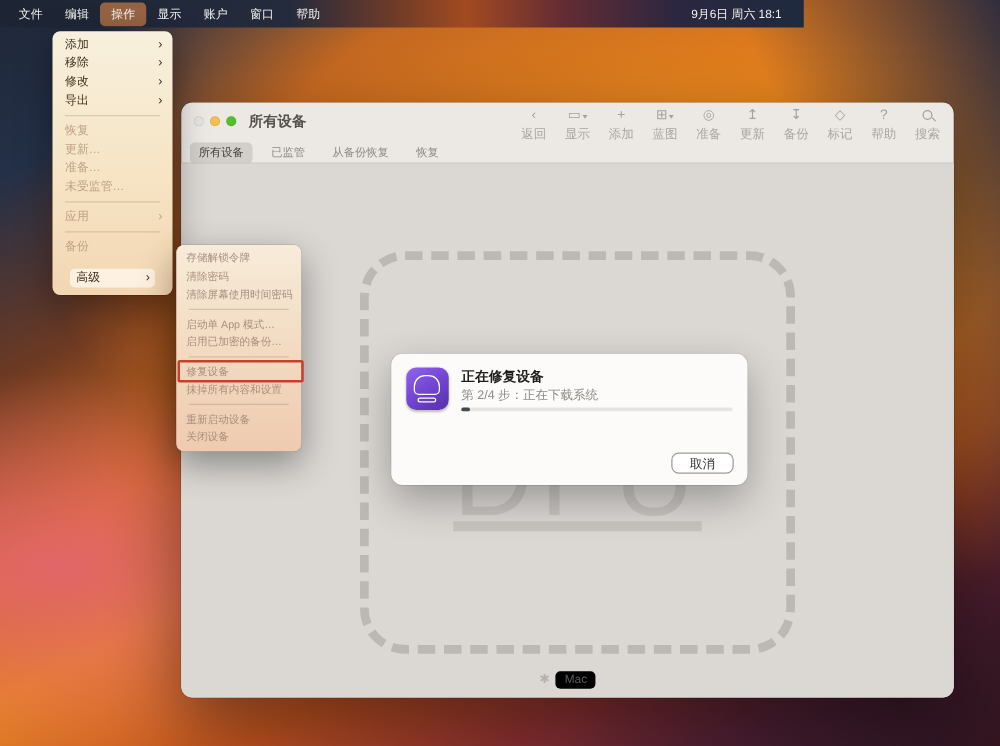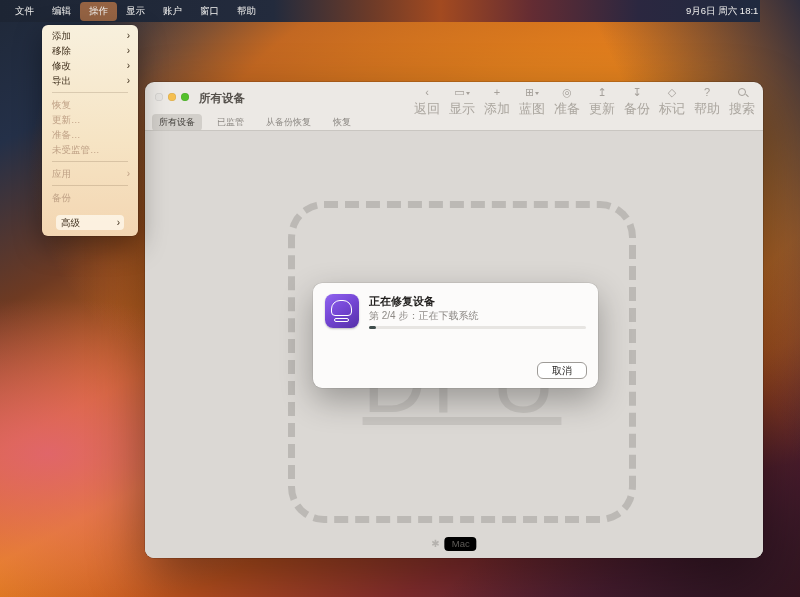--- a/index.html
+++ b/index.html
@@ -11,28 +11,28 @@
   .wallpaper{position:absolute;inset:0;
     background:
       linear-gradient(245deg, rgba(33,40,64,.92) 0%, rgba(33,40,64,0) 20%),
       linear-gradient(315deg, rgba(52,20,30,.95) 0%, rgba(52,20,30,0) 26%),
       radial-gradient(58% 42% at 6% 76%, rgba(225,99,118,.85) 0%, rgba(225,99,118,0) 62%),
       radial-gradient(95% 75% at 72% 28%, rgba(238,146,31,.95) 0%, rgba(229,117,27,.8) 48%, rgba(229,117,27,0) 72%),
       linear-gradient(152deg, #1f2838 0%, #243048 14%, #6e3a22 30%, #d96f1e 44%, #e8861f 55%, #c25420 68%, #8c3030 79%, #5c2640 89%, #2a2340 100%);
   }
 
   
-  .menubar{position:absolute;left:0;top:0;width:760px;height:22px;display:flex;align-items:center;
+  .menubar{position:absolute;left:0;top:0;width:643px;height:22px;display:flex;align-items:center;
     background:linear-gradient(90deg,#1d2534 0%,#232b3d 36%,#6e3b28 49%,#a34a20 58%,#642c33 70%,#2b2740 84%,#1f2a3f 100%);
     color:#f3f2f0;font-size:9.5px;}
   .mb-item{padding:3px 9px;border-radius:4px;white-space:nowrap;}
   .mb-item:first-child{margin-left:6px;}
   .mb-item.active{background:rgba(189,120,72,.75);}
   .mb-clock{position:absolute;right:0;top:0;height:22px;display:flex;align-items:center;
-    padding-right:0;white-space:nowrap;overflow:hidden;width:74px;}
+    padding-right:16px;white-space:nowrap;overflow:hidden;width:74px;}
 
   
   .menu-panel{position:absolute;border-radius:6px;padding:3px 0 4px 0;
     box-shadow:0 10px 28px rgba(0,0,0,.38), 0 0 0 .5px rgba(0,0,0,.18);
     font-size:9.5px;color:#3f2f1c;}
   .menu-main{left:42px;top:25px;width:96px;
     background:linear-gradient(180deg,#f8f0dd 0%,#f6e4c4 55%,#f3d6b2 100%);}
   .menu-sub{left:141px;top:196px;width:100px;font-size:8.5px;
     background:linear-gradient(180deg,#f7ecd9 0%,#f2d9bf 55%,#eecbb0 100%);}
   .menu-item{position:relative;height:15px;line-height:15px;padding:0 10px;white-space:nowrap;}
@@ -50,21 +50,21 @@
   .window{position:absolute;left:145px;top:82px;width:618px;height:476px;border-radius:9px;
     background:#ece9e5;box-shadow:0 22px 55px rgba(0,0,0,.45), 0 0 0 .5px rgba(0,0,0,.25);}
   .titlebar{position:absolute;left:0;top:0;right:0;height:30px;}
   .lights{position:absolute;left:10px;top:11px;display:flex;gap:5px;}
   .light{width:8px;height:8px;border-radius:50%;box-shadow:inset 0 0 0 .5px rgba(0,0,0,.12);}
   .win-title{position:absolute;left:54px;top:0;height:30px;line-height:32px;
     font-size:11.5px;font-weight:bold;color:#55514c;}
   .toolbar{position:absolute;right:10px;top:4px;display:flex;gap:13px;}
   .tb-item{display:flex;flex-direction:column;align-items:center;width:22px;color:#a5a09a;}
   .tb-glyph{height:12px;line-height:12px;font-size:11px;display:flex;align-items:center;gap:1px;}
-  .tb-label{font-size:13px;color:#aba69f;margin-top:2px;white-space:nowrap;}
+  .tb-label{font-size:10px;color:#aba69f;margin-top:2px;white-space:nowrap;}
   .caret{width:0;height:0;border-left:2.5px solid transparent;border-right:2.5px solid transparent;
     border-top:3px solid #a5a09a;margin-top:2px;}
   .search-glyph{width:6px;height:6px;border:1.2px solid #a5a09a;border-radius:50%;position:relative;display:inline-block;}
   .search-glyph::after{content:"";position:absolute;width:4px;height:1.2px;background:#a5a09a;
     transform:rotate(45deg);right:-3.5px;bottom:-1px;}
   .tabsrow{position:absolute;left:7px;top:32px;display:flex;gap:8px;align-items:center;font-size:9px;}
   .tab{padding:2px 7px;border-radius:4px;color:#8d8984;white-space:nowrap;}
   .tab.selected{background:#d2cfca;color:#45423e;}
   .tabs-divider{position:absolute;left:0;right:0;top:48px;height:1px;background:#c9c6c1;}
   .content{position:absolute;left:0;top:49px;right:0;bottom:0;background:#dbd8d4;
@@ -204,20 +204,37 @@
     <div class="menu-item disabled">准备…</div>
     <div class="menu-item disabled">未受监管…</div>
     <div class="menu-sep"></div>
     <div class="menu-item disabled"><span>应用</span><span class="arrow">›</span></div>
     <div class="menu-sep"></div>
     <div class="menu-item disabled">备份</div>
     <div class="menu-gap"></div>
     <div class="menu-item hl"><span>高级</span><span class="arrow">›</span></div>
   </div>
 
+  <div class="menu-panel menu-sub">
+    <div class="menu-item">存储解锁令牌</div>
+    <div class="menu-item">清除密码</div>
+    <div class="menu-item">清除屏幕使用时间密码</div>
+    <div class="menu-sep"></div>
+    <div class="menu-item">启动单 App 模式…</div>
+    <div class="menu-item">启用已加密的备份…</div>
+    <div class="menu-sep"></div>
+    <div class="menu-item">
+      <span>修复设备</span>
+      <span class="annotation-box" style="border-color: rgb(197, 64, 45);"></span>
+    </div>
+    <div class="menu-item">抹掉所有内容和设置</div>
+    <div class="menu-sep"></div>
+    <div class="menu-item">重新启动设备</div>
+    <div class="menu-item">关闭设备</div>
+  </div>
 
   <div class="dialog">
     <div class="app-icon">
       <div class="disk"></div>
       <div class="disk-base"></div>
     </div>
     <div class="dlg-title">正在修复设备</div>
     <div class="dlg-step">第 2/4 步：正在下载系统</div>
     <div class="progress-track">
       <div class="progress-fill" style="width: 3%;"></div>

